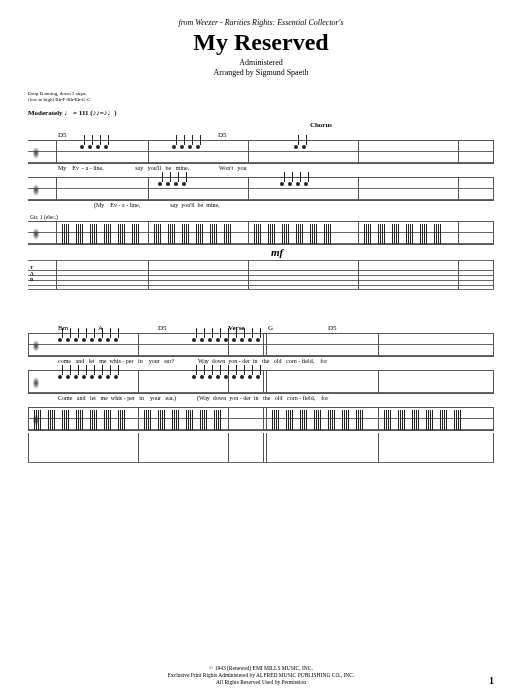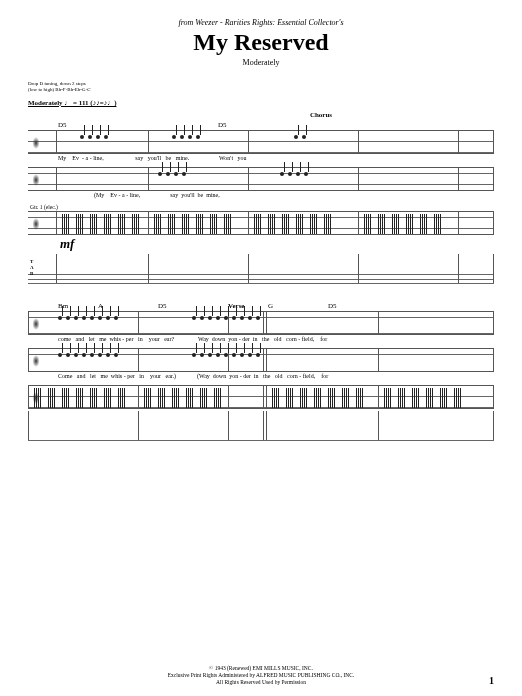--- a/index.html
+++ b/index.html
@@ -39,31 +39,30 @@
   }
   .tuning-block {
     font-size: 5px;
     line-height: 1.2;
     margin-bottom: 6px;
   }
   .tempo {
     font-size: 7px;
     font-weight: bold;
     margin-bottom: 4px;
-    text-decoration: underline;
   }
   .section-label {
     font-size: 7px;
     font-weight: bold;
     text-align: center;
     margin-left: 120px;
     margin-bottom: 2px;
   }
   .system {
-    margin-bottom: 18px;
+    margin-bottom: 34px;
   }
   .chord-row {
     display: flex;
     font-size: 7px;
     margin-bottom: 1px;
     padding-left: 30px;
   }
   .chord-row span { display: inline-block; }
   .staff {
     height: 24px;
@@ -131,25 +130,26 @@
     line-height: 6px;
     font-weight: bold;
     letter-spacing: 0;
   }
   .part-label {
     font-size: 5.5px;
     margin-bottom: 1px;
     padding-left: 2px;
   }
   .dynamic {
-    font-size: 13px;
+    font-size: 11px;
     font-style: italic;
     font-weight: bold;
     padding-left: 32px;
     margin-top: 1px;
+    text-align: center;
   }
   .footer {
     position: absolute;
     bottom: 10px;
     left: 28px;
     right: 28px;
     text-align: center;
     font-size: 5.5px;
     line-height: 1.3;
   }
@@ -178,21 +178,22 @@
     );
   }
 </style>
 </head>
 <body>
 
 <div class="page">
   <div class="header">
     <div class="source-line">from Weezer - Rarities Rights: Essential Collector's</div>
     <div class="title">My Reserved</div>
-    <div class="composer">Moderately</div>
+    <div class="composer">Administered</div>
+    <div class="arranger">Arranged by Sigmund Spaeth</div>
   </div>
 
   <div class="tuning-block">
     <div>Drop D tuning, down 2 steps</div>
     <div>(low to high) Bb-F-Bb-Eb-G-C</div>
   </div>
 
   <div class="tempo">Moderately ♩ = 111 (♪♪=♪♩)</div>
 
   <div class="system">

